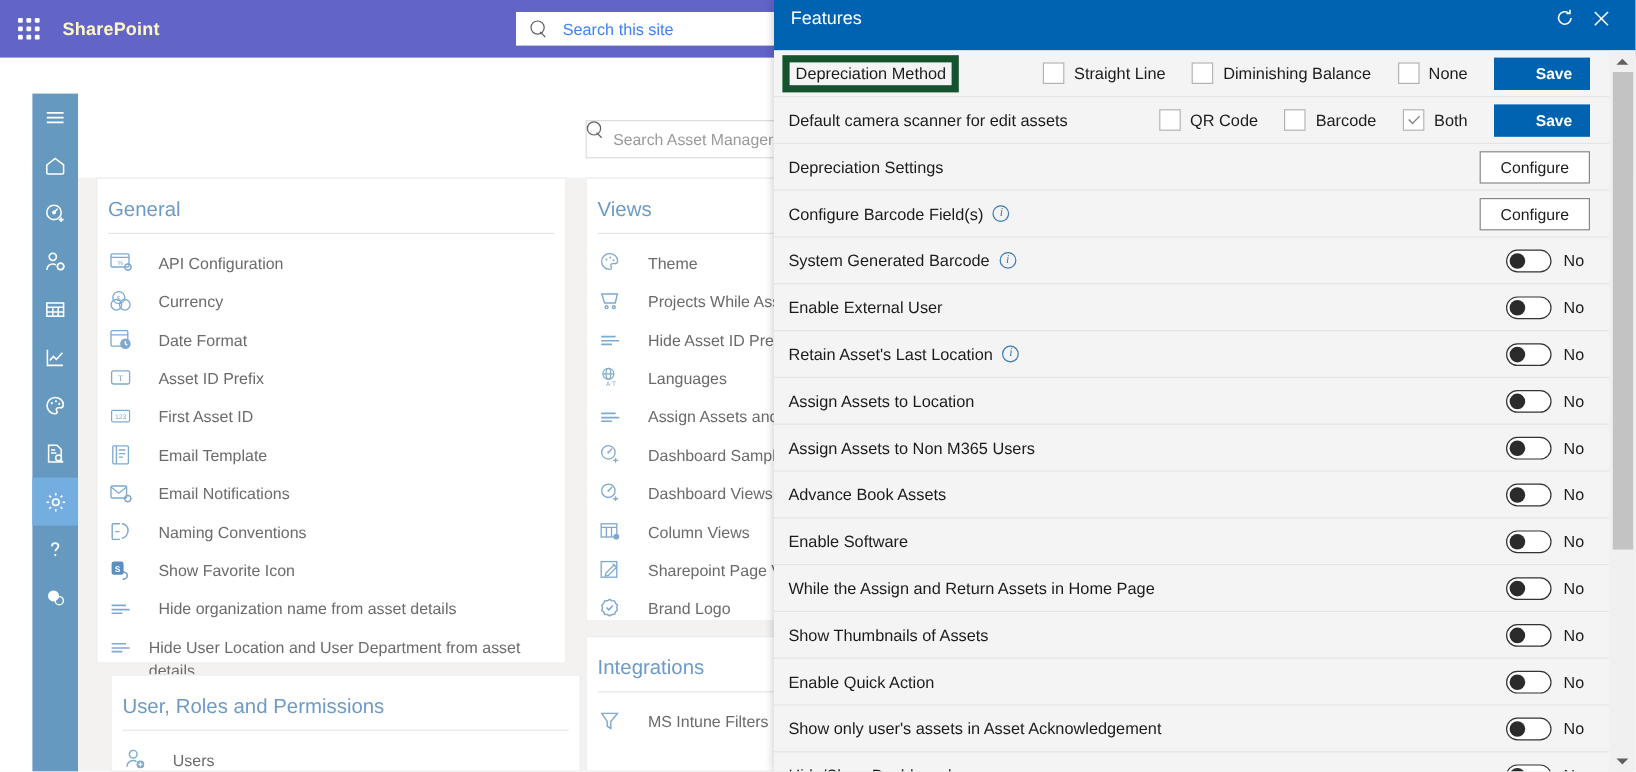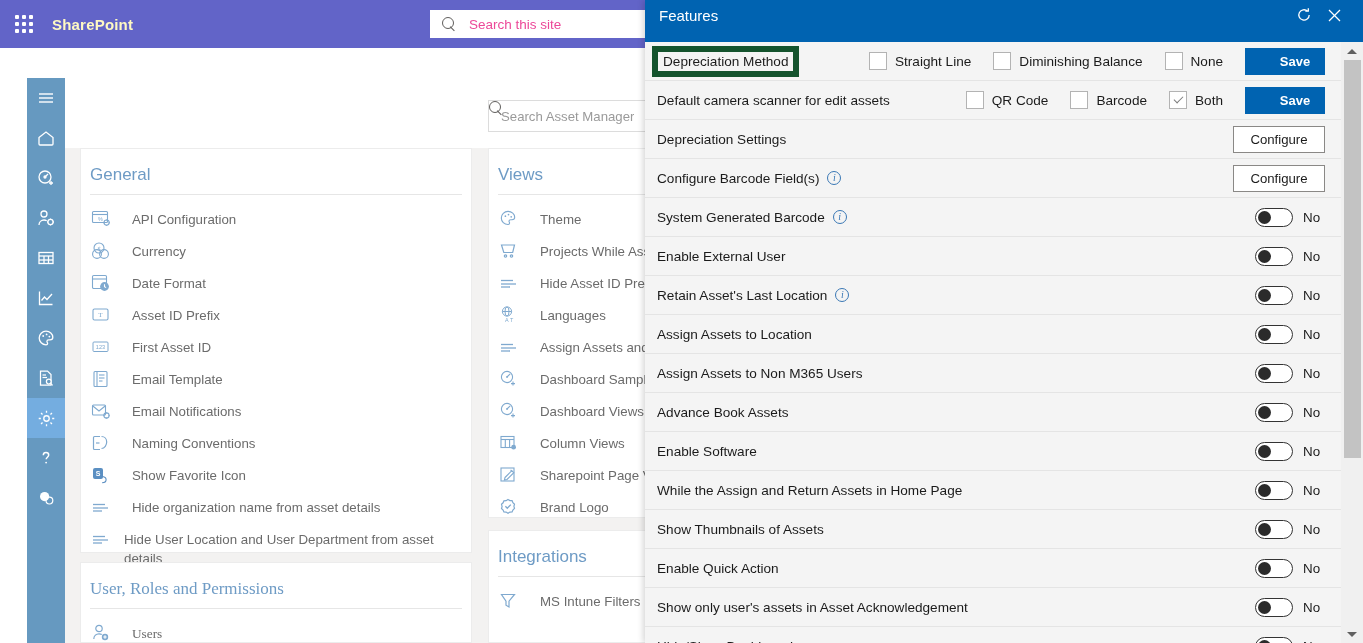--- a/index.html
+++ b/index.html
@@ -23,42 +23,42 @@
   .waffle-grid { display:grid; grid-template-columns:repeat(3,4px); grid-template-rows:repeat(3,4px); gap:3px; }
   .waffle-grid i { width:4px; height:4px; background:#fff; border-radius:1px; display:block; }
   #sp-brand { color:#fef9c3; font-size:15px; font-weight:bold; margin-left:4px; letter-spacing:.2px; }
   #sp-search {
     position:absolute; left:430px; top:10px; width:430px; height:28px;
     background:#fff; display:flex; align-items:center; padding-left:12px;
   }
   #sp-search .mag { width:15px; height:15px; position:relative; margin-right:12px; flex:0 0 auto;}
   .mag:before{ content:""; position:absolute; left:0; top:0; width:10px; height:10px; border:1.3px solid #605e5c; border-radius:50%;}
   .mag:after{ content:""; position:absolute; left:8px; top:9px; width:6px; height:1.4px; background:#605e5c; transform:rotate(45deg); transform-origin:left center;}
-  #sp-search span { color:#ec4899; font-size:13.5px; }
+  #sp-search span { color:#3b82f6; font-size:13.5px; }
 
   
   #rail {
     position:absolute; left:27px; top:78px; width:38px; height:565px;
     background:#6699c0; z-index:3;
   }
   .rail-item { width:38px; height:40px; display:flex; align-items:center; justify-content:center; cursor:pointer; }
   .rail-item.active { background:#74ade0; }
   .rail-item svg { display:block; }
 
   
   #page-bg { position:absolute; left:65px; top:48px; width:1298px; height:595px; background:#f3f2f1; }
   #page-white { position:absolute; left:65px; top:48px; width:1298px; height:100px; background:#ffffff; }
 
   
   .card {
     position:absolute; background:#ffffff;
     border:1px solid #ececec;
   }
   #card-general { left:80px; top:148px; width:392px; height:405px; }
-  #card-urp     { left:80px; top:562px; width:392px; height:81px;font-family:Liberation Serif, serif; }
+  #card-urp     { left:92px; top:562px; width:392px; height:81px; }
   #card-views   { left:488px; top:148px; width:250px; height:370px; }
   #card-integr  { left:488px; top:530px; width:250px; height:113px; }
 
   .sec-title {
     color:#6e9bc5; font-size:17px; padding:16px 0 9px 9px; font-weight:normal;
   }
   .sec-rule { height:1px; background:#e6e6e6; margin:0 9px 8px 9px; }
 
   .opt {
     display:flex; align-items:flex-start; padding:5px 9px 5px 9px; cursor:pointer;
@@ -235,21 +235,21 @@
   </div>
   <div class="rail-item">
     <svg width="20" height="20" viewBox="0 0 20 20" fill="none" stroke="#fff" stroke-width="1.2">
       <circle cx="8.6" cy="8.6" r="4.6" fill="#fff" stroke="none"></circle>
       <text x="8.6" y="11.4" font-size="6.4" text-anchor="middle" fill="#6699c0" font-family="Liberation Sans" font-weight="bold">S</text>
       <circle cx="13.4" cy="12.6" r="3.4"></circle>
     </svg>
   </div>
 </div>
 
-<div style="position:absolute;left:488px;top:100px;width:250px;height:32px;background:#fff;border:1px solid #dcdcdc;display:flex;align-items:center;">
+<div style="position:absolute;left:488px;top:100px;width:250px;height:32px;background:#fff;border:1px solid #dcdcdc;display:flex;align-items:center;padding-left:10px;">
   <div class="mag" style="margin-right:12px;"></div>
   <span style="color:#9a9a9a;font-size:13.2px;white-space:nowrap;overflow:hidden;">Search Asset Manager</span>
 </div>
 
 <div class="card" id="card-general">
   <div class="sec-title">General</div>
   <div class="sec-rule"></div>
 
   <div class="opt">
     <span class="oicon">

